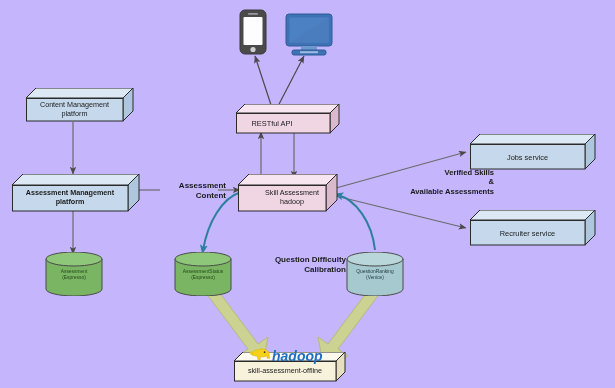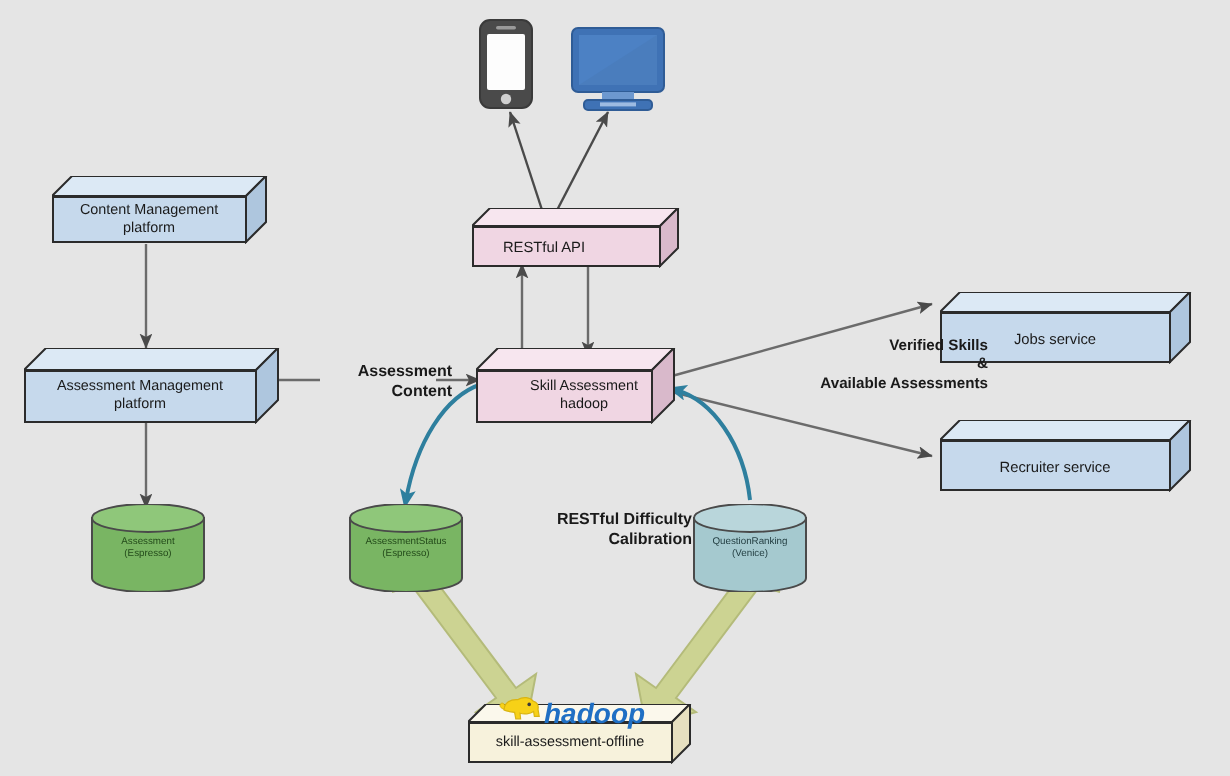--- a/index.html
+++ b/index.html
@@ -1,16 +1,16 @@
 <!DOCTYPE html>
 <html><head>
 <meta charset="utf-8">
 <style>
   html,body{margin:0;padding:0;background:#ffffff;}
-  #stage{position:relative;width:615px;height:388px;background:#e5e5e5;
+  #stage{position:relative;width:615px;height:388px;background:#c4b5fd;
          font-family:"Liberation Sans", sans-serif;overflow:hidden;}
   svg.layer{position:absolute;left:0;top:0;width:615px;height:388px;}
   .lbl{position:absolute;font-weight:bold;color:#1a1a1a;text-align:right;line-height:1.25;}
   .boxtext{position:absolute;text-align:center;color:#1a1a1a;line-height:1.22;
            width:100%;left:0;pointer-events:none;}
 </style>
 </head>
 <body>
 
 <div id="stage">
@@ -98,21 +98,21 @@
       <path d="M0,10 L10,0 L107,0 L97,10 Z" fill="#dce9f5" stroke="#2b2b2b" stroke-width="1"></path>
       <path d="M97,10 L107,0 L107,23 L97,33 Z" fill="#aec6de" stroke="#2b2b2b" stroke-width="1"></path>
       <rect x="0.5" y="10.5" width="96.5" height="22.5" fill="#c6d9ec" stroke="#2b2b2b" stroke-width="1"></rect>
     </svg>
     <div class="boxtext" style="top:13px;font-size:7.2px;width:97px;">
       <div>Content Management</div>
       <div>platform</div>
     </div>
   </div>
 
-  <div style="position:absolute;left:12px;top:174px;width:128px;height:38px;">
+  <div style="position:absolute;left:12px;top:174px;width:128px;height:38px;font-weight:bold;">
     <svg width="128" height="38" viewBox="0 0 128 38">
       <path d="M0,11 L11,0 L127,0 L116,11 Z" fill="#dce9f5" stroke="#2b2b2b" stroke-width="1"></path>
       <path d="M116,11 L127,0 L127,26 L116,37 Z" fill="#aec6de" stroke="#2b2b2b" stroke-width="1"></path>
       <rect x="0.5" y="11.5" width="115.5" height="25.5" fill="#c6d9ec" stroke="#2b2b2b" stroke-width="1"></rect>
     </svg>
     <div class="boxtext" style="top:15px;font-size:7.2px;width:116px;">
       <div>Assessment Management</div>
       <div>platform</div>
     </div>
   </div>
@@ -133,21 +133,21 @@
       <path d="M0,11 L11,0 L99,0 L88,11 Z" fill="#f7e6ef" stroke="#2b2b2b" stroke-width="1"></path>
       <path d="M88,11 L99,0 L99,26 L88,37 Z" fill="#d9b9cb" stroke="#2b2b2b" stroke-width="1"></path>
       <rect x="0.5" y="11.5" width="87.5" height="25.5" fill="#f0d6e3" stroke="#2b2b2b" stroke-width="1"></rect>
     </svg>
     <div class="boxtext" style="top:15px;font-size:7.2px;width:108px;">
       <div>Skill Assessment</div>
       <div>hadoop</div>
     </div>
   </div>
 
-  <div style="position:absolute;left:470px;top:146px;width:126px;height:36px;">
+  <div style="position:absolute;left:470px;top:134px;width:126px;height:36px;">
     <svg width="126" height="36" viewBox="0 0 126 36">
       <path d="M0,10 L10,0 L125,0 L115,10 Z" fill="#dce9f5" stroke="#2b2b2b" stroke-width="1"></path>
       <path d="M115,10 L125,0 L125,25 L115,35 Z" fill="#aec6de" stroke="#2b2b2b" stroke-width="1"></path>
       <rect x="0.5" y="10.5" width="114.5" height="24.5" fill="#c6d9ec" stroke="#2b2b2b" stroke-width="1"></rect>
     </svg>
     <div class="boxtext" style="top:19px;font-size:7.4px;width:115px;">
       <div>Jobs service</div>
     </div>
   </div>
 
@@ -224,17 +224,17 @@
     <div>Content</div>
   </div>
 
   <div class="lbl" style="left:372px;top:168px;width:122px;font-size:7.6px;">
     <div>Verified Skills</div>
     <div>&amp;</div>
     <div>Available Assessments</div>
   </div>
 
   <div class="lbl" style="left:246px;top:255px;width:100px;font-size:8px;">
-    <div>RESTful Difficulty</div>
+    <div>Question Difficulty</div>
     <div>Calibration</div>
   </div>
 
 </div>
 
 </body></html>

